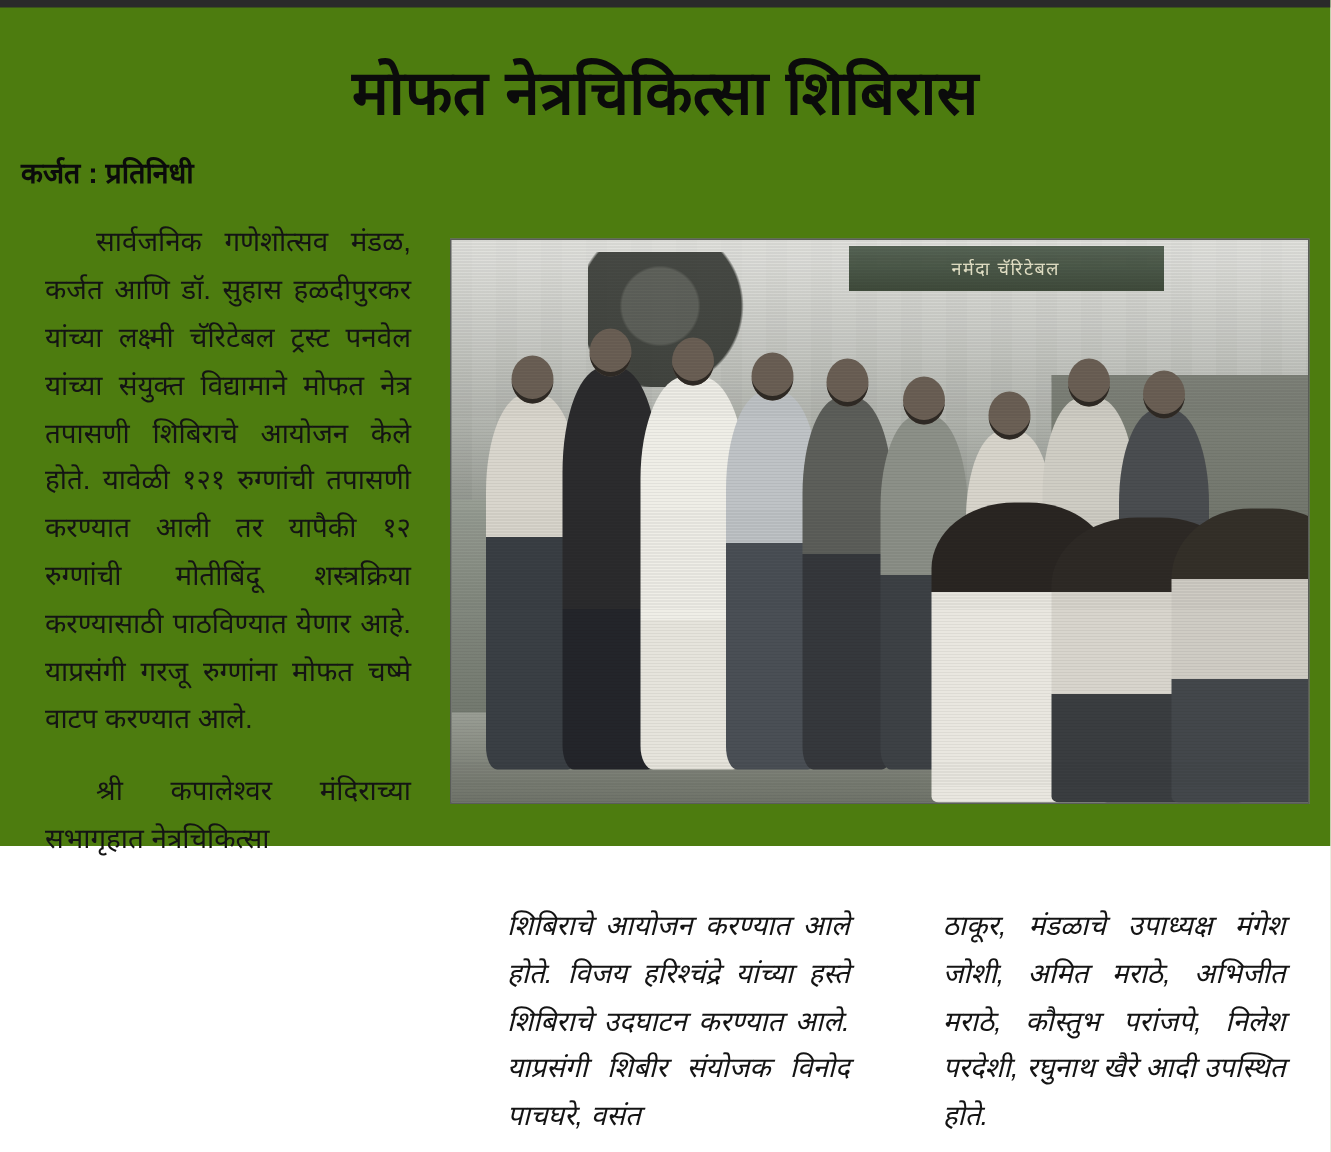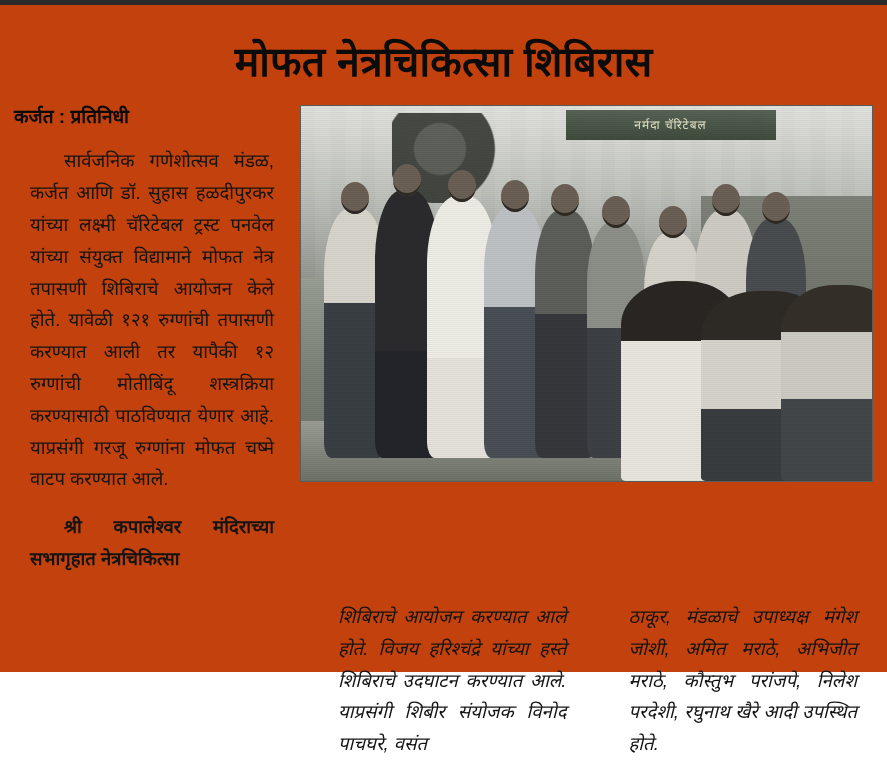--- a/index.html
+++ b/index.html
@@ -11,24 +11,24 @@
     width: 887px;
     height: 768px;
     font-family: "Liberation Serif", serif;
     color: #111111;
     overflow: hidden;
     position: relative;
   }
   .page {
     position: relative;
     width: 887px;
-    height: 672px;
+    height: 564px;
     box-sizing: border-box;
     padding: 0 14px;
-    background: #c2410c;
+    background: #4d7c0f;
   }
   .top-rule {
     position: absolute;
     top: 0;
     left: 0;
     width: 887px;
     height: 5px;
     background: #2a2a2a;
   }
   .headline {
@@ -42,21 +42,21 @@
     color: #0b0b0b;
   }
   .headline .line {
     display: block;
     white-space: nowrap;
   }
   .content {
     position: relative;
     margin-top: 14px;
     display: flex;
-    align-items: flex-start;
+    align-items: center;
   }
   .col-left {
     width: 286px;
     flex: 0 0 286px;
     padding-right: 10px;
     box-sizing: border-box;
   }
   .dateline {
     font-family: "Liberation Sans", sans-serif;
     font-weight: bold;
@@ -72,21 +72,20 @@
     text-align: justify;
     text-justify: inter-word;
     color: #141414;
     margin: 16px;
   }
   .body-text.indent {
     text-indent: 34px;
   }
   .body-text + .body-text {
     margin-top: 2px;
-    font-weight: bold;
   }
   .col-right {
     flex: 1 1 auto;
     min-width: 0;
   }
   .photo {
     width: 100%;
     height: 377px;
     position: relative;
     overflow: hidden;

